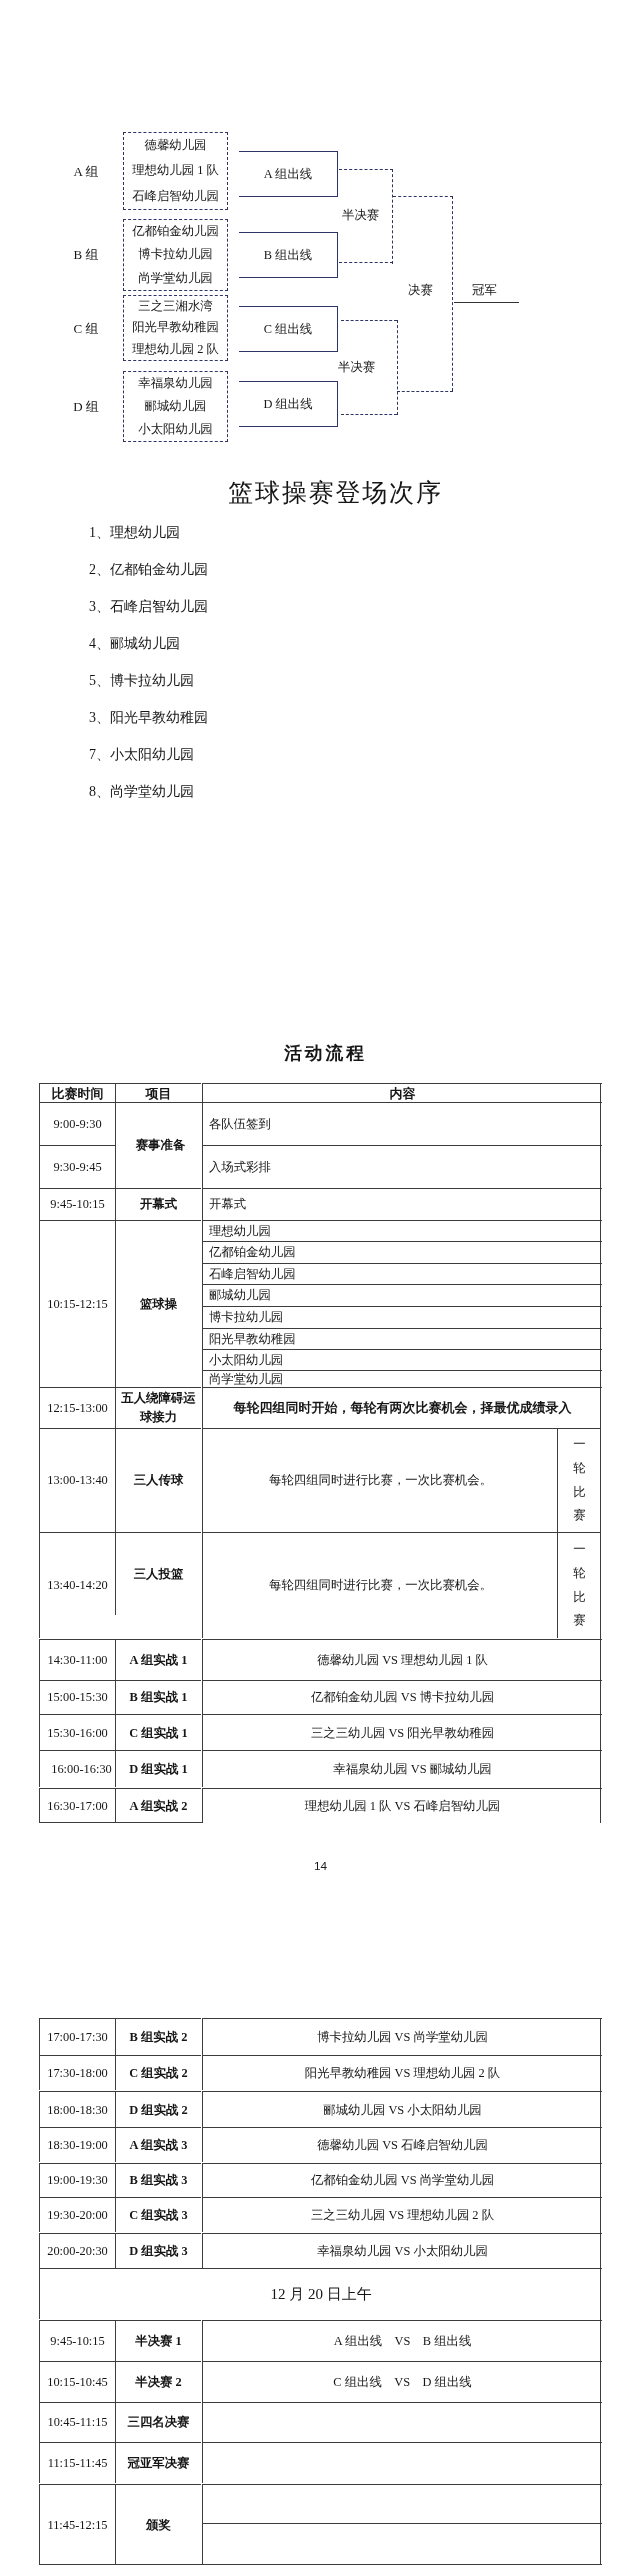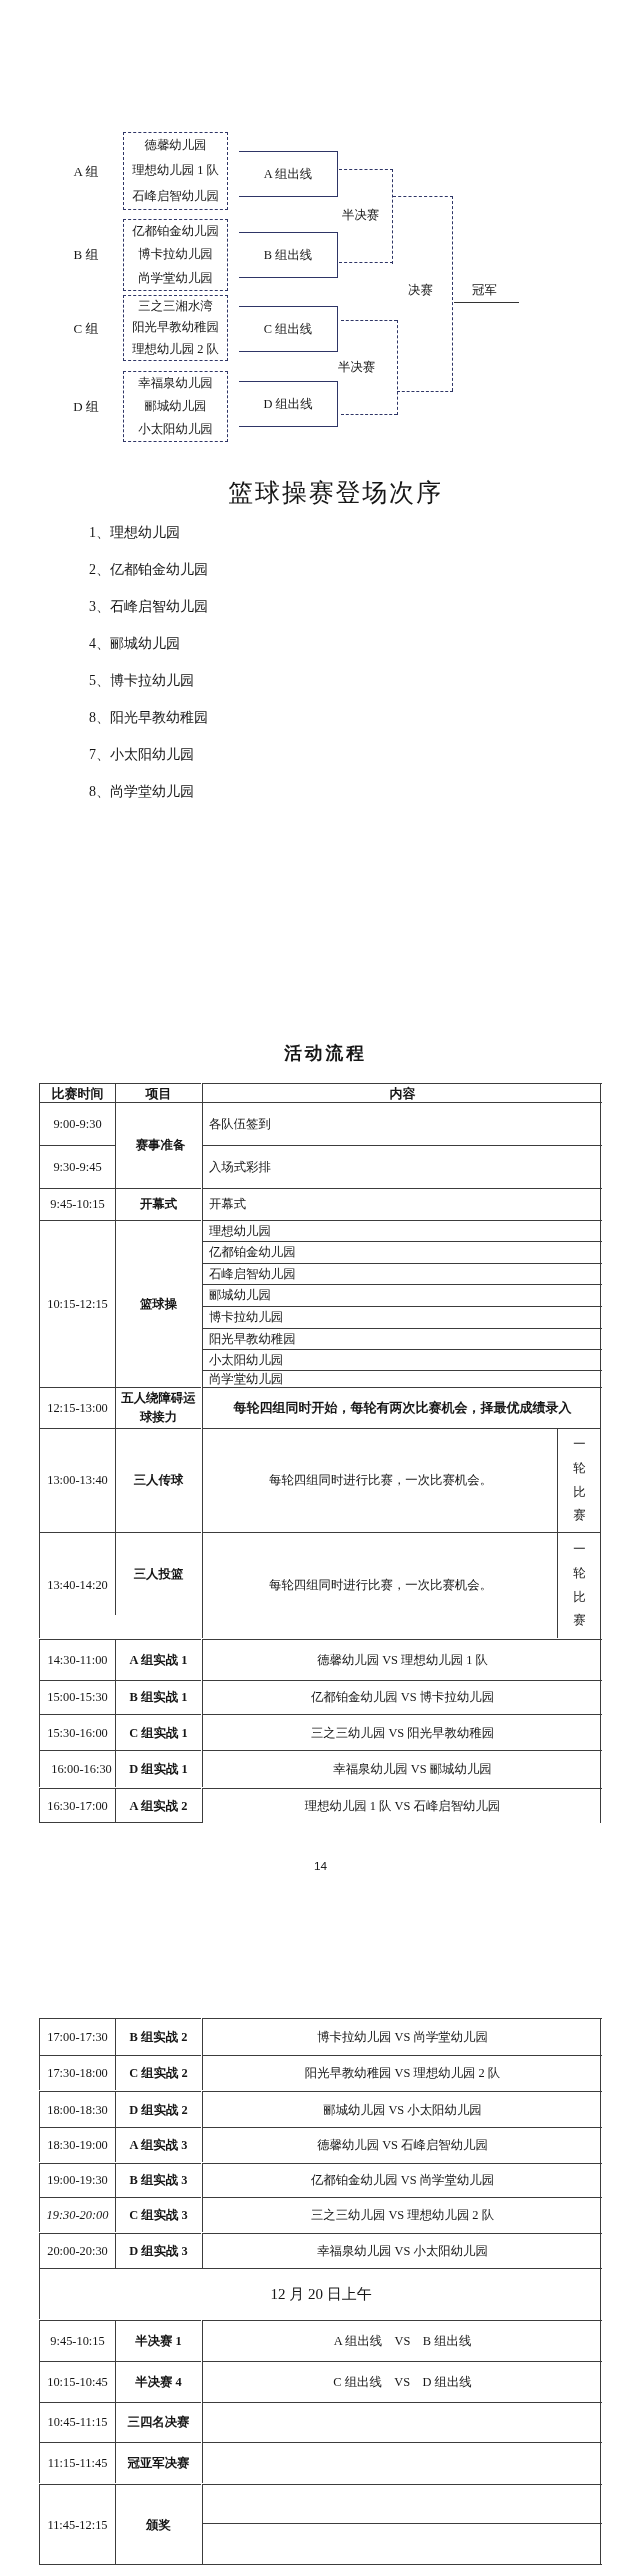--- a/index.html
+++ b/index.html
@@ -97,21 +97,21 @@
       <div class="adv-box" style="top: 381px; height: 46px;">D 组出线</div>
     </div>
 
   <div class="title-list">篮球操赛登场次序</div>
   <div id="order-list">
       <div class="list-item" style="top: 514px;">1、理想幼儿园</div>
       <div class="list-item" style="top: 551px;">2、亿都铂金幼儿园</div>
       <div class="list-item" style="top: 588px;">3、石峰启智幼儿园</div>
       <div class="list-item" style="top: 625px;">4、郦城幼儿园</div>
       <div class="list-item" style="top: 662px;">5、博卡拉幼儿园</div>
-      <div class="list-item" style="top: 699px;">8、阳光早教幼稚园</div>
+      <div class="list-item" style="top: 699px;">3、阳光早教幼稚园</div>
       <div class="list-item" style="top: 736px;">7、小太阳幼儿园</div>
       <div class="list-item" style="top: 773px;">8、尚学堂幼儿园</div>
     </div>
 
 
   <div class="title-flow">活动流程</div>
   <div id="table2">
       <div class="cell th" style="left: 39px; top: 1083px; width: 76px; height: 19.5px;">比赛时间</div>
       <div class="cell th" style="left: 115px; top: 1083px; width: 86px; height: 19.5px;">项目</div>
       <div class="cell th" style="left: 202px; top: 1083px; width: 400px; height: 19.5px;">内容</div>
@@ -173,32 +173,32 @@
       <div class="cell" style="left: 202px; top: 2055px; width: 400px; height: 35px;">阳光早教幼稚园 VS 理想幼儿园 2 队</div>
       <div class="cell time" style="left: 39px; top: 2091px; width: 76px; height: 37px;">18:00-18:30</div>
       <div class="cell item" style="left: 115px; top: 2091px; width: 86px; height: 37px;">D 组实战 2</div>
       <div class="cell" style="left: 202px; top: 2091px; width: 400px; height: 37px;">郦城幼儿园 VS 小太阳幼儿园</div>
       <div class="cell time" style="left: 39px; top: 2127px; width: 76px; height: 35px;">18:30-19:00</div>
       <div class="cell item" style="left: 115px; top: 2127px; width: 86px; height: 35px;">A 组实战 3</div>
       <div class="cell" style="left: 202px; top: 2127px; width: 400px; height: 35px;">德馨幼儿园 VS 石峰启智幼儿园</div>
       <div class="cell time" style="left: 39px; top: 2163px; width: 76px; height: 34px;">19:00-19:30</div>
       <div class="cell item" style="left: 115px; top: 2163px; width: 86px; height: 34px;">B 组实战 3</div>
       <div class="cell" style="left: 202px; top: 2163px; width: 400px; height: 34px;">亿都铂金幼儿园 VS 尚学堂幼儿园</div>
-      <div class="cell time" style="left: 39px; top: 2197px; width: 76px; height: 35px; font-style: italic;">19:30-20:00</div>
+      <div class="cell time" style="left: 39px; top: 2197px; width: 76px; height: 35px;">19:30-20:00</div>
       <div class="cell item" style="left: 115px; top: 2197px; width: 86px; height: 35px;">C 组实战 3</div>
       <div class="cell" style="left: 202px; top: 2197px; width: 400px; height: 35px;">三之三幼儿园 VS 理想幼儿园 2 队</div>
       <div class="cell time" style="left: 39px; top: 2233px; width: 76px; height: 35px;">20:00-20:30</div>
       <div class="cell item" style="left: 115px; top: 2233px; width: 86px; height: 35px;">D 组实战 3</div>
       <div class="cell" style="left: 202px; top: 2233px; width: 400px; height: 35px;">幸福泉幼儿园 VS 小太阳幼儿园</div>
       <div class="cell banner" style="left: 39px; top: 2268px; width: 563px; height: 51px;">12 月 20 日上午</div>
       <div class="cell time" style="left: 39px; top: 2320px; width: 76px; height: 41px;">9:45-10:15</div>
       <div class="cell item" style="left: 115px; top: 2320px; width: 86px; height: 41px;">半决赛 1</div>
       <div class="cell" style="left: 202px; top: 2320px; width: 400px; height: 41px;">A 组出线　VS　B 组出线</div>
       <div class="cell time" style="left: 39px; top: 2361px; width: 76px; height: 41px;">10:15-10:45</div>
-      <div class="cell item" style="left: 115px; top: 2361px; width: 86px; height: 41px;">半决赛 4</div>
+      <div class="cell item" style="left: 115px; top: 2361px; width: 86px; height: 41px;">半决赛 2</div>
       <div class="cell" style="left: 202px; top: 2361px; width: 400px; height: 41px;">C 组出线　VS　D 组出线</div>
       <div class="cell time" style="left: 39px; top: 2402px; width: 76px; height: 40px;">10:45-11:15</div>
       <div class="cell item" style="left: 115px; top: 2402px; width: 86px; height: 40px;">三四名决赛</div>
       <div class="cell" style="left: 202px; top: 2402px; width: 400px; height: 40px;"></div>
       <div class="cell time" style="left: 39px; top: 2442px; width: 76px; height: 41px;">11:15-11:45</div>
       <div class="cell item" style="left: 115px; top: 2442px; width: 86px; height: 41px;">冠亚军决赛</div>
       <div class="cell" style="left: 202px; top: 2442px; width: 400px; height: 41px;"></div>
       <div class="cell time" style="left: 39px; top: 2484px; width: 76px; height: 81px;">11:45-12:15</div>
       <div class="cell item" style="left: 115px; top: 2484px; width: 86px; height: 81px;">颁奖</div>
       <div class="cell" style="left: 202px; top: 2484px; width: 400px; height: 40px;"></div>

